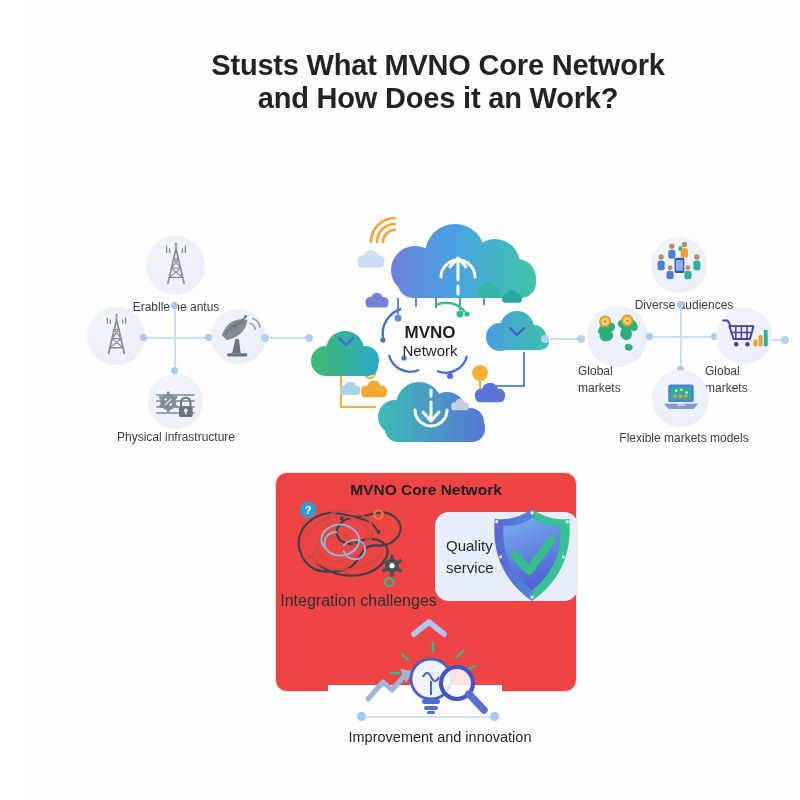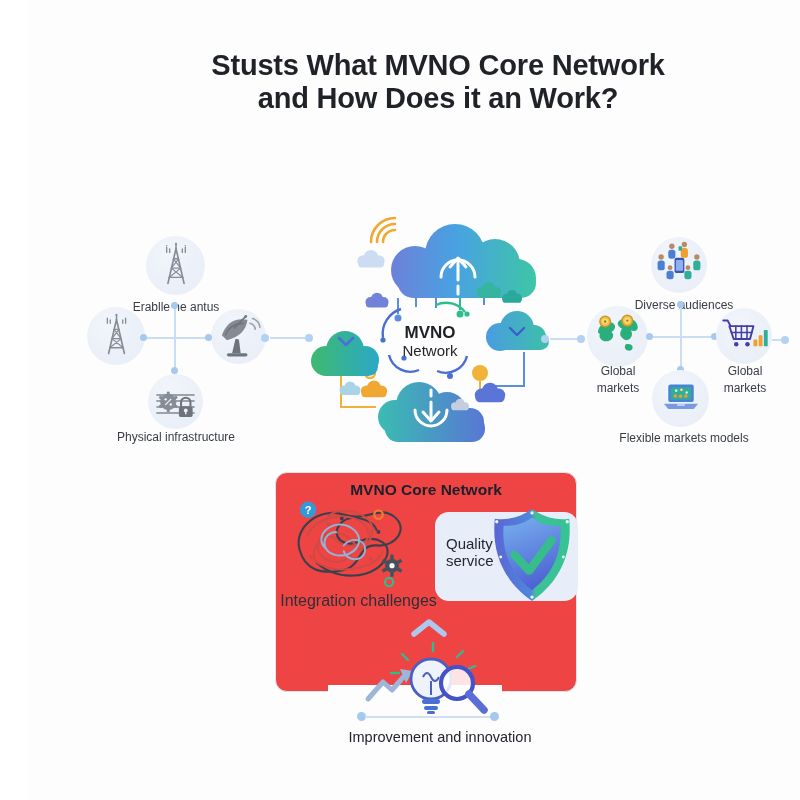--- a/index.html
+++ b/index.html
@@ -4,30 +4,30 @@
 <style>
   html,body{margin:0;padding:0;background:#fff;}
   #canvas{position:relative;width:800px;height:800px;background:#fdfdfd;overflow:hidden;
           font-family:"Liberation Sans",sans-serif;color:#22262c;margin-left:28px;}
   .abs{position:absolute;}
   .title{left:20px;width:780px;text-align:center;font-size:29px;line-height:33px;
          font-weight:600;color:#1f2227;letter-spacing:-0.2px;}
   .circle{border-radius:50%;background:radial-gradient(circle at 38% 30%,#f1f5fb,#e7edf7);
           display:flex;align-items:center;justify-content:center;}
   .lbl{text-align:center;font-size:12px;line-height:16px;color:#383d45;}
-  .lbl2{text-align:center;font-size:12px;line-height:16.5px;color:#383d45;}
+  .lbl2{font-size:12px;line-height:16.5px;color:#383d45;}
   .dot{border-radius:50%;background:#b3d2f2;}
   .cdot{border-radius:50%;background:#a6c9ee;}
   .hline{height:2px;background:#c9def5;}
   .vline{width:2px;background:#c9def5;}
   .cross{width:72px;height:72px;}
   .card{border:1.5px solid #dfe4ee;border-radius:12px;background:#ef4444;}
   .card-title{width:100%;text-align:center;font-size:15.5px;font-weight:700;color:#1b202a;}
   .panel{background:#e8eef9;border-radius:14px;}
-  .quality{font-size:15px;line-height:17px;font-weight:500;color:#23282f;text-align:left;}
+  .quality{font-size:15px;line-height:22px;font-weight:500;color:#23282f;text-align:left;}
   .small-cap{font-size:16px;color:#2b3038;text-align:center;}
   .footer-lbl{font-size:14.5px;font-weight:500;color:#22262c;text-align:center;}
   svg{display:block;}
 </style>
 </head>
 <body>
 
 <div id="canvas">
 
   <div class="abs title" style="top:49px">Stusts What MVNO Core Network</div>

